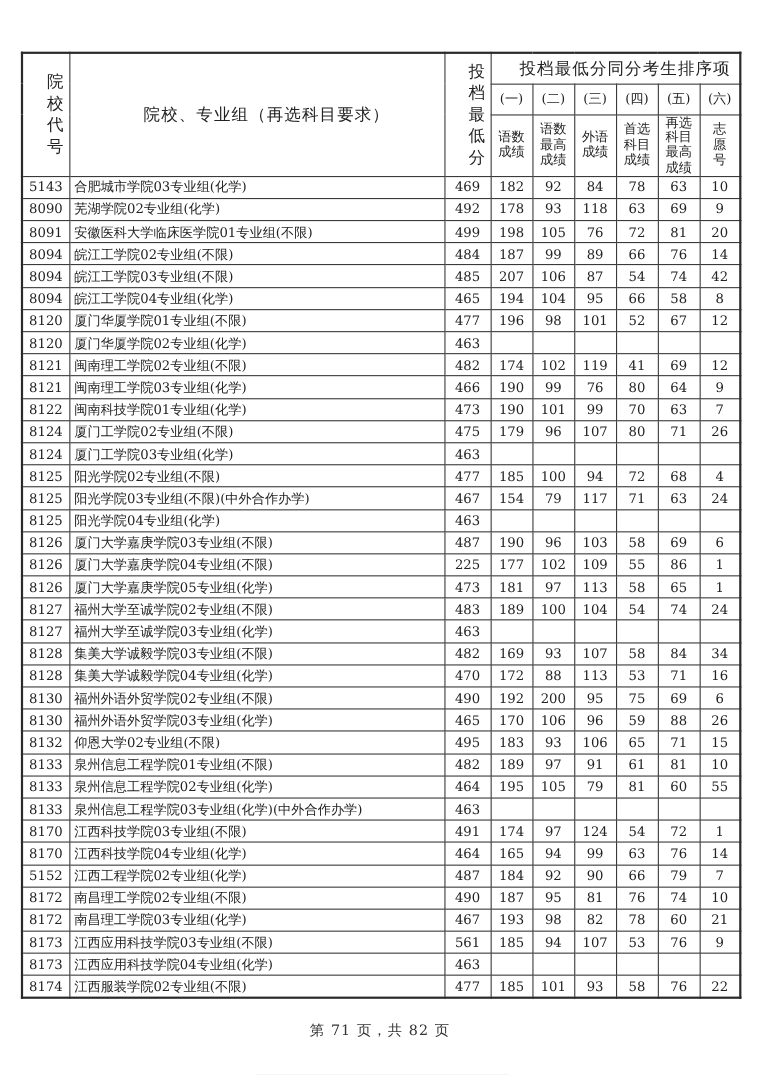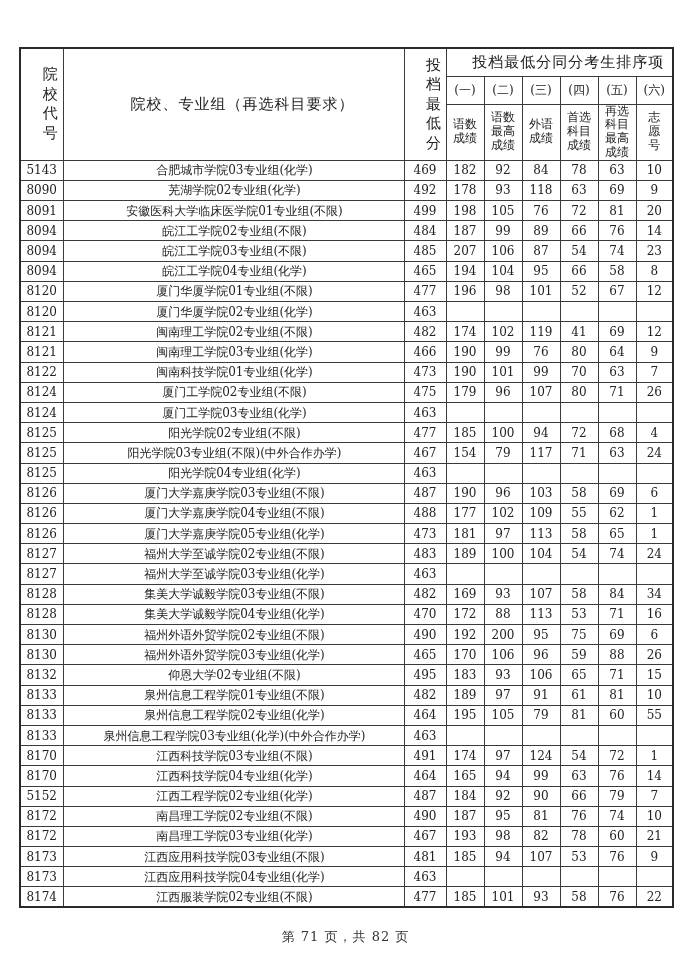--- a/index.html
+++ b/index.html
@@ -32,21 +32,21 @@
     font-weight: normal;
     padding: 0 2px;
     overflow: hidden;
   }
   .score-table { border: 2px solid #2a2a2a; }
   thead th { line-height: 1.2; }
   tr.group-title-row th { height: 28px; font-size: 15px; letter-spacing: 1px; padding-left: 20px; }
   tr.sort-index-row th { height: 28px; }
   tr.sort-label-row th { height: 52px; white-space: pre-line; line-height: 1.15; }
   tbody td { height: 20.2px; line-height: 1; }
-  tbody td.left { text-align: center; padding-left: 4px; margin-top: 34px; }
+  tbody td.left { text-align: left; padding-left: 4px; margin-top: 34px; }
   th.wrap { white-space: pre-line; line-height: 1.3; }
   .footer {
     position: absolute;
     top: 928px;
     left: 0;
     width: 100%;
     text-align: center;
     font-size: 13px;
     color: #333;
     letter-spacing: 1px;
@@ -153,21 +153,21 @@
         </tr>
         <tr>
           <td>8094</td>
           <td class="left">皖江工学院03专业组(不限)</td>
           <td>485</td>
           <td>207</td>
           <td>106</td>
           <td>87</td>
           <td>54</td>
           <td>74</td>
-          <td>23</td>
+          <td>42</td>
         </tr>
         <tr>
           <td>8094</td>
           <td class="left">皖江工学院04专业组(化学)</td>
           <td>465</td>
           <td>194</td>
           <td>104</td>
           <td>95</td>
           <td>66</td>
           <td>58</td>
@@ -290,26 +290,26 @@
           <td>190</td>
           <td>96</td>
           <td>103</td>
           <td>58</td>
           <td>69</td>
           <td>6</td>
         </tr>
         <tr>
           <td>8126</td>
           <td class="left">厦门大学嘉庚学院04专业组(不限)</td>
-          <td>488</td>
+          <td>225</td>
           <td>177</td>
           <td>102</td>
           <td>109</td>
           <td>55</td>
-          <td>62</td>
+          <td>86</td>
           <td>1</td>
         </tr>
         <tr>
           <td>8126</td>
           <td class="left">厦门大学嘉庚学院05专业组(化学)</td>
           <td>473</td>
           <td>181</td>
           <td>97</td>
           <td>113</td>
           <td>58</td>
@@ -477,21 +477,21 @@
           <td>193</td>
           <td>98</td>
           <td>82</td>
           <td>78</td>
           <td>60</td>
           <td>21</td>
         </tr>
         <tr>
           <td>8173</td>
           <td class="left">江西应用科技学院03专业组(不限)</td>
-          <td>481</td>
+          <td>561</td>
           <td>185</td>
           <td>94</td>
           <td>107</td>
           <td>53</td>
           <td>76</td>
           <td>9</td>
         </tr>
         <tr>
           <td>8173</td>
           <td class="left">江西应用科技学院04专业组(化学)</td>

